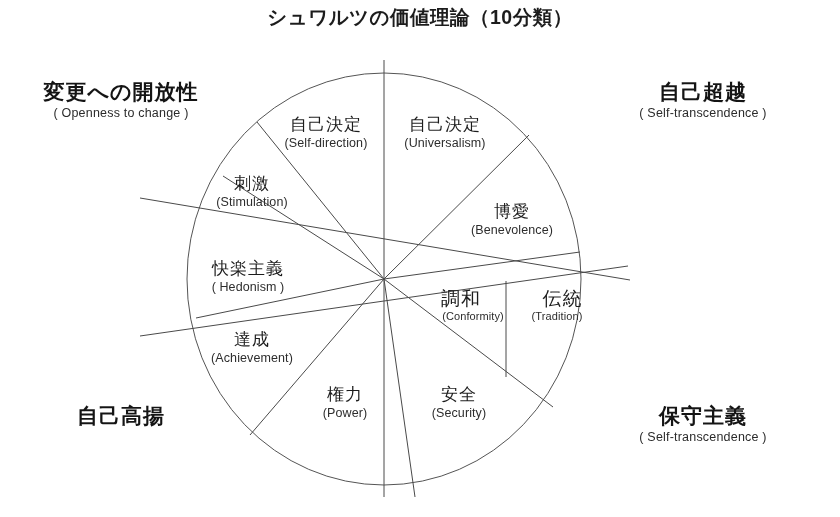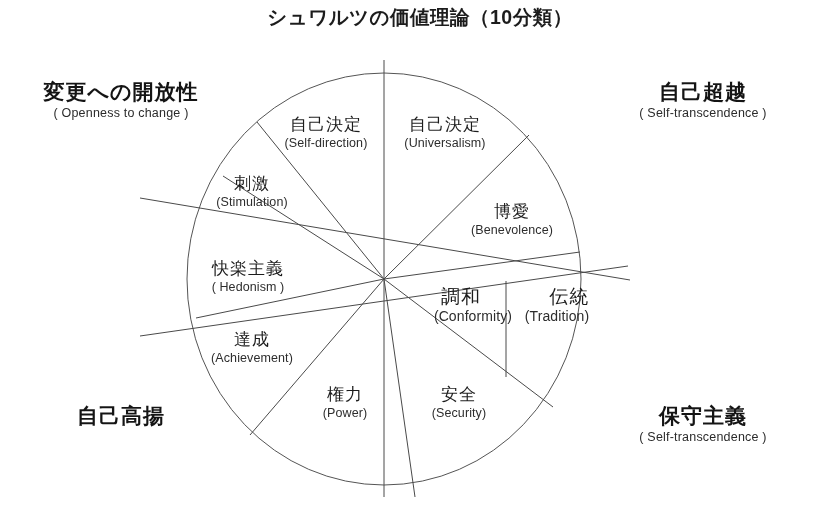--- a/index.html
+++ b/index.html
@@ -99,21 +99,21 @@
     line-height: 1.22;
   }
   .seg-label .en {
     display: block;
     font-size: 12.5px;
     color: #2d2d2d;
     letter-spacing: 0.1px;
     line-height: 1.25;
   }
   .seg-label.small .jp { font-size: 19px; }
-  .seg-label.small .en { font-size: 14px; padding-left: 24px; }
+  .seg-label.small .en { font-size: 11px; padding-left: 24px; }
 </style>
 </head>
 <body>
 
 <div id="root">
 
   <div class="chart-title">シュワルツの価値理論（10分類）</div>
 
   <svg id="wheel-svg" viewBox="0 0 840 517">
 

